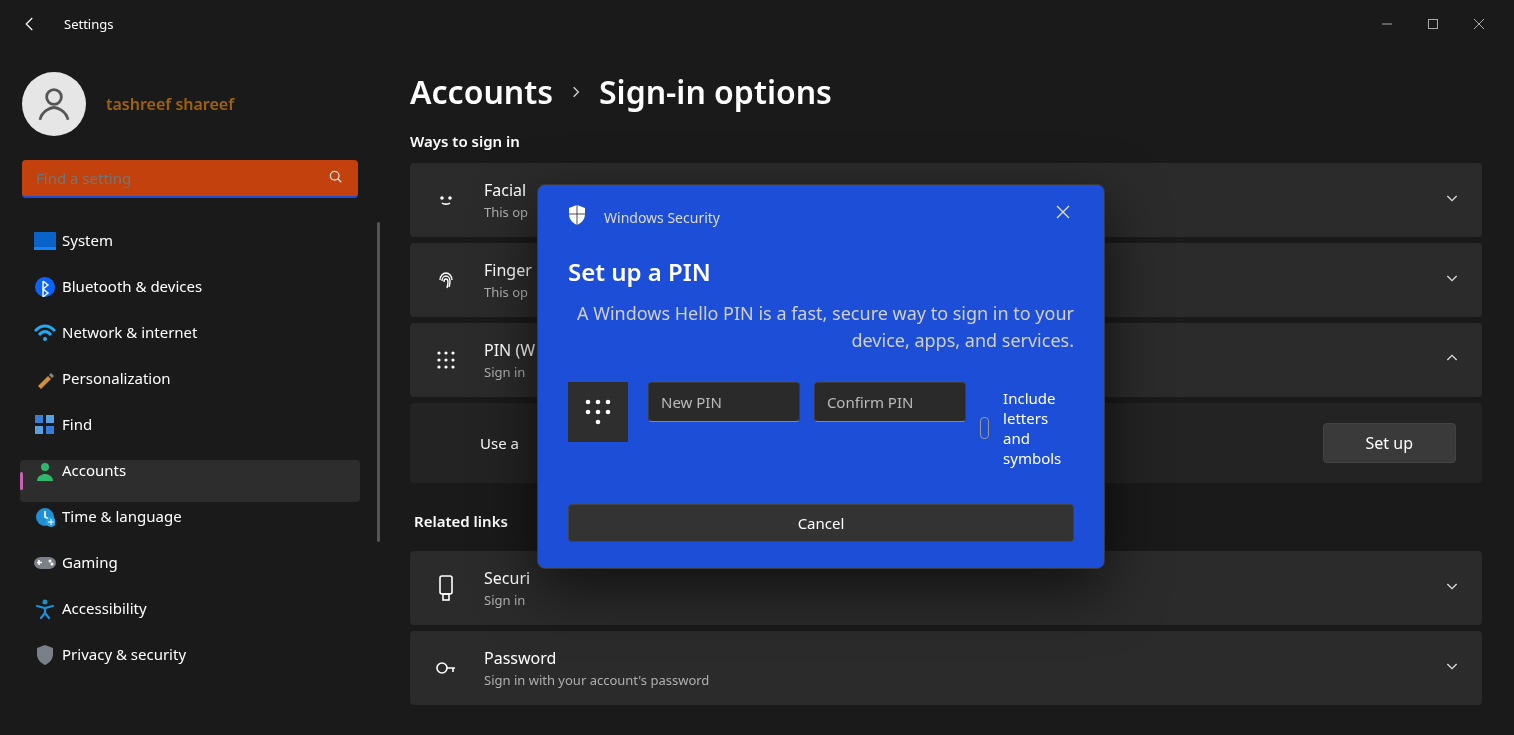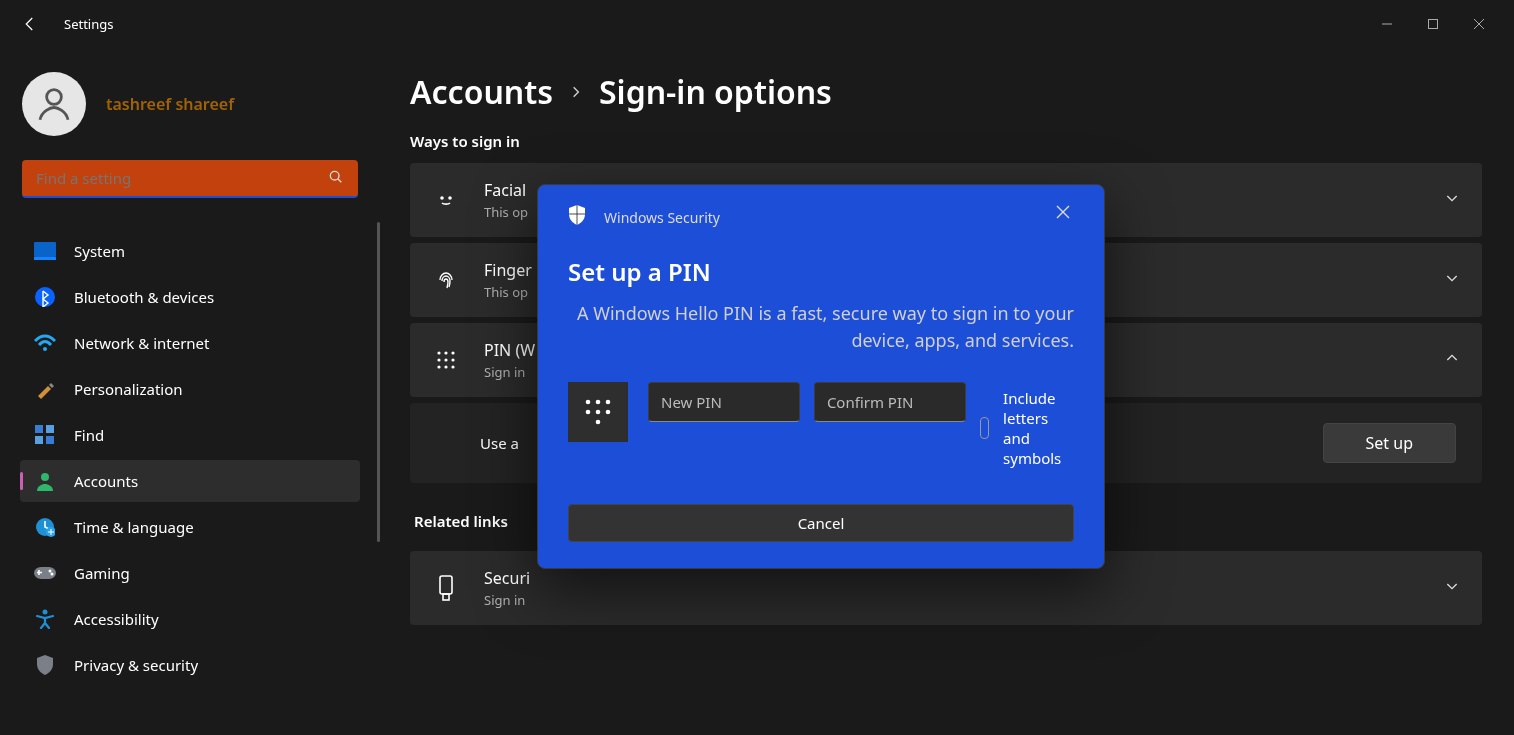--- a/index.html
+++ b/index.html
@@ -70,21 +70,21 @@
     position:relative;
   }
   .nav-scroll-indicator {
     position:absolute;
     right:0; top:6px;
     width:3px; height:320px;
     background:#555;
     border-radius:2px;
   }
   .nav-item {
-    display:flex; align-items:center; gap:18px;
+    display:flex; gap:6px;
     height:42px;
     padding: 0 14px;
     border-radius:4px;
     font-size:15px;
     color:#fff;
     cursor:pointer;
     margin:2px 10px;
   }
   .nav-item.active {
     background:#2d2d2d;
@@ -425,20 +425,35 @@
         </span>
       <div class="c-text">
         <div class="c-title">Securi</div>
         <div class="c-sub">Sign in</div>
       </div>
       <span class="chev-r"><svg width="16" height="16" viewBox="0 0 24 24" fill="none" stroke="#ddd" stroke-width="2">
             <path d="M5 9l7 7 7-7"></path>
           </svg></span>
     </div>
 
+    <div class="card">
+      <span class="c-ico">
+          <svg width="24" height="24" viewBox="0 0 24 24" fill="none" stroke="#fff" stroke-width="1.6">
+            <circle cx="8" cy="12" r="5"></circle>
+            <path d="M13 12h8M19 12v4"></path>
+          </svg>
+        </span>
+      <div class="c-text">
+        <div class="c-title">Password</div>
+        <div class="c-sub">Sign in with your account's password</div>
+      </div>
+      <span class="chev-r"><svg width="16" height="16" viewBox="0 0 24 24" fill="none" stroke="#ddd" stroke-width="2">
+            <path d="M5 9l7 7 7-7"></path>
+          </svg></span>
+    </div>
   </div>
 </div>
 
 <div class="dialog">
   <div class="dlg-head">
     <span class="shield">
       <svg width="18" height="20" viewBox="0 0 18 20">
           <path d="M9 0l8 3v6c0 6-4 9-8 11C5 18 1 15 1 9V3z" fill="#fff"></path>
           <path d="M9 0v20" stroke="#1f1f1f" stroke-width="0.8"></path>
           <path d="M1 9h16" stroke="#1f1f1f" stroke-width="0.8"></path>

